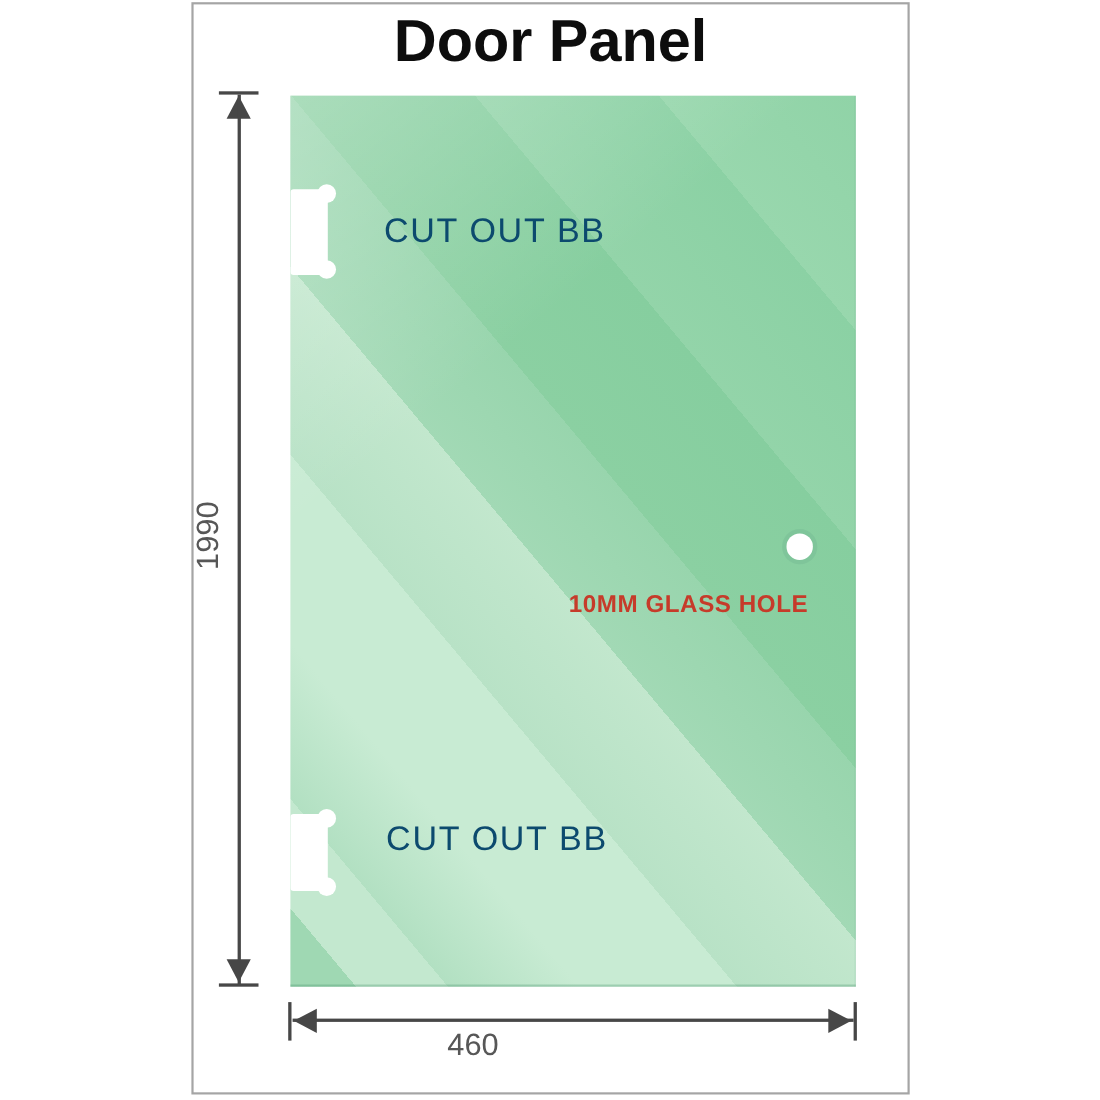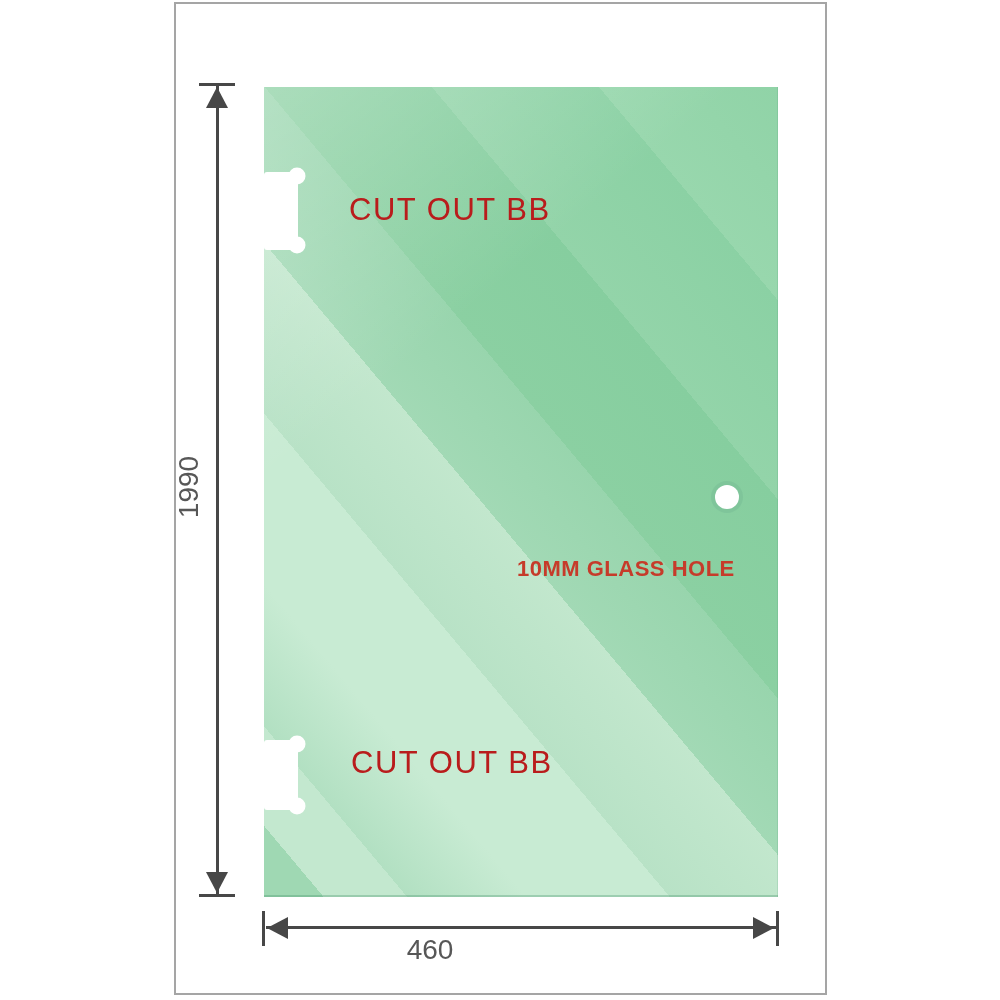--- a/index.html
+++ b/index.html
@@ -60,40 +60,40 @@
     position: absolute;
     left: 264px;
     width: 44px;
     height: 94px;
   }
   .cutout-top { top: 164px; }
   .cutout-bottom { top: 732px; }
   .cutout-label {
     position: absolute;
     font-size: 31px;
-    color: #b91c1c;
+    color: #0c4a6e;
     letter-spacing: 1.5px;
     white-space: nowrap;
   }
   .cutout-label-top { left: 349px; top: 192px; }
   .cutout-label-bottom { left: 351px; top: 745px; }
   .glass-hole {
     position: absolute;
     left: 715px;
     top: 485px;
     width: 24px;
     height: 24px;
     border-radius: 50%;
     background: #ffffff;
     box-shadow: 0 0 0 4px rgba(120,190,150,0.55);
   }
   .hole-label {
     position: absolute;
     left: 517px;
-    top: 556px;
+    top: 536px;
     font-size: 22px;
     font-weight: bold;
     color: #c63b2a;
     white-space: nowrap;
     letter-spacing: 0.5px;
   }
   
   .dim { position: absolute; background: #474747; }
   .vcap-top    { left: 199px; top: 83px;  width: 36px; height: 3px; }
   .vcap-bottom { left: 199px; top: 894px; width: 36px; height: 3px; }
@@ -145,20 +145,21 @@
     width: 100px;
   }
 </style>
 </head>
 <body>
 
 <div class="page">
 
   <div class="frame"></div>
 
+  <div class="title">Door Panel</div>
 
   <div class="glass"></div>
 
   <svg class="cutout cutout-top" viewBox="0 0 44 94">
     <rect x="0" y="8" width="34" height="78" rx="3" fill="#ffffff"></rect>
     <circle cx="33" cy="12" r="8.5" fill="#ffffff"></circle>
     <circle cx="33" cy="81" r="8.5" fill="#ffffff"></circle>
   </svg>
 
   <svg class="cutout cutout-bottom" viewBox="0 0 44 94">

